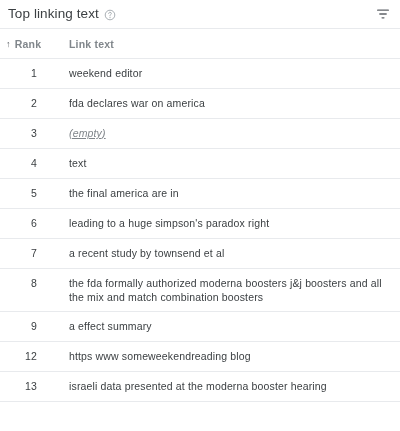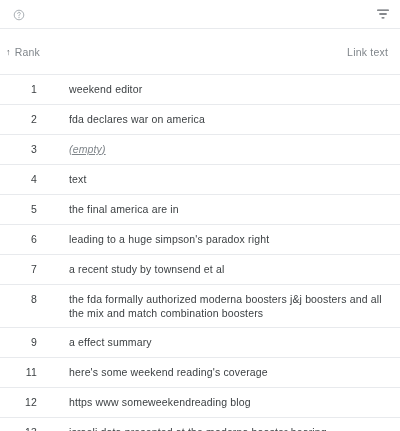--- a/index.html
+++ b/index.html
@@ -70,22 +70,22 @@
     border-collapse: collapse;
     table-layout: fixed;
   }
   .data-table col.col-rank { width: 69px; }
   .data-table col.col-text { width: 331px; }
 
   .data-table thead th {
     border-top: 1px solid #e8eaed;
     border-bottom: 1px solid #e8eaed;
     height: 21px;
-    padding: 12px;
-    font-weight: 400;
+    padding: 4px;
+    font-weight: 700;
     font-size: 10.5px;
     color: #80868b;
     letter-spacing: 0.2px;
     vertical-align: middle;
     background: #fff;
   }
   .th-rank {
     text-align: left;
     padding-left: 6px !important;
     white-space: nowrap;
@@ -93,21 +93,21 @@
   .sort-arrow {
     display: inline-block;
     font-size: 9px;
     color: #5f6368;
     margin-right: 4px;
     position: relative;
     top: -0.5px;
   }
   .th-rank-label { display: inline-block; }
   .th-text {
-    text-align: right;
+    text-align: left;
     padding-left: 0 !important;
   }
 
   .data-table tbody td {
     border-bottom: 1px solid #e8eaed;
     font-size: 10.5px;
     line-height: 14px;
     color: #3c4043;
     letter-spacing: 0.15px;
     padding: 7px 0 7px 0;
@@ -131,20 +131,21 @@
     color: #80868b;
     text-decoration: underline;
   }
 </style>
 </head>
 <body>
 
 <div class="panel">
 
   <div class="panel-header">
+    <span class="panel-title">Top linking text</span>
 
     <span class="help-icon">
       <svg width="12" height="12" viewBox="0 0 24 24" aria-hidden="true">
         <circle cx="12" cy="12" r="9.6" fill="none" stroke="#9aa0a6" stroke-width="1.7"></circle>
         <path d="M9.3 9.1c0-1.5 1.2-2.6 2.7-2.6 1.5 0 2.7 1 2.7 2.4 0 1.2-.7 1.7-1.6 2.4-.8.6-1.1 1.1-1.1 2.0v.4" fill="none" stroke="#9aa0a6" stroke-width="1.7" stroke-linecap="round"></path>
         <circle cx="12" cy="17.2" r="1.15" fill="#9aa0a6"></circle>
       </svg>
     </span>
 
     <span class="header-spacer"></span>
@@ -204,24 +205,20 @@
         </tr>
         <tr>
           <td class="cell-rank">8</td>
           <td class="cell-text">the fda formally authorized moderna boosters j&amp;j boosters and all the mix and match combination boosters</td>
         </tr>
         <tr>
           <td class="cell-rank">9</td>
           <td class="cell-text">a effect summary</td>
         </tr>
         <tr>
-          <td class="cell-rank">11</td>
-          <td class="cell-text">here's some weekend reading's coverage</td>
-        </tr>
-        <tr>
           <td class="cell-rank">12</td>
           <td class="cell-text">https www someweekendreading blog</td>
         </tr>
         <tr>
           <td class="cell-rank">13</td>
           <td class="cell-text">israeli data presented at the moderna booster hearing</td>
         </tr>
       </tbody>
   </table>
 

